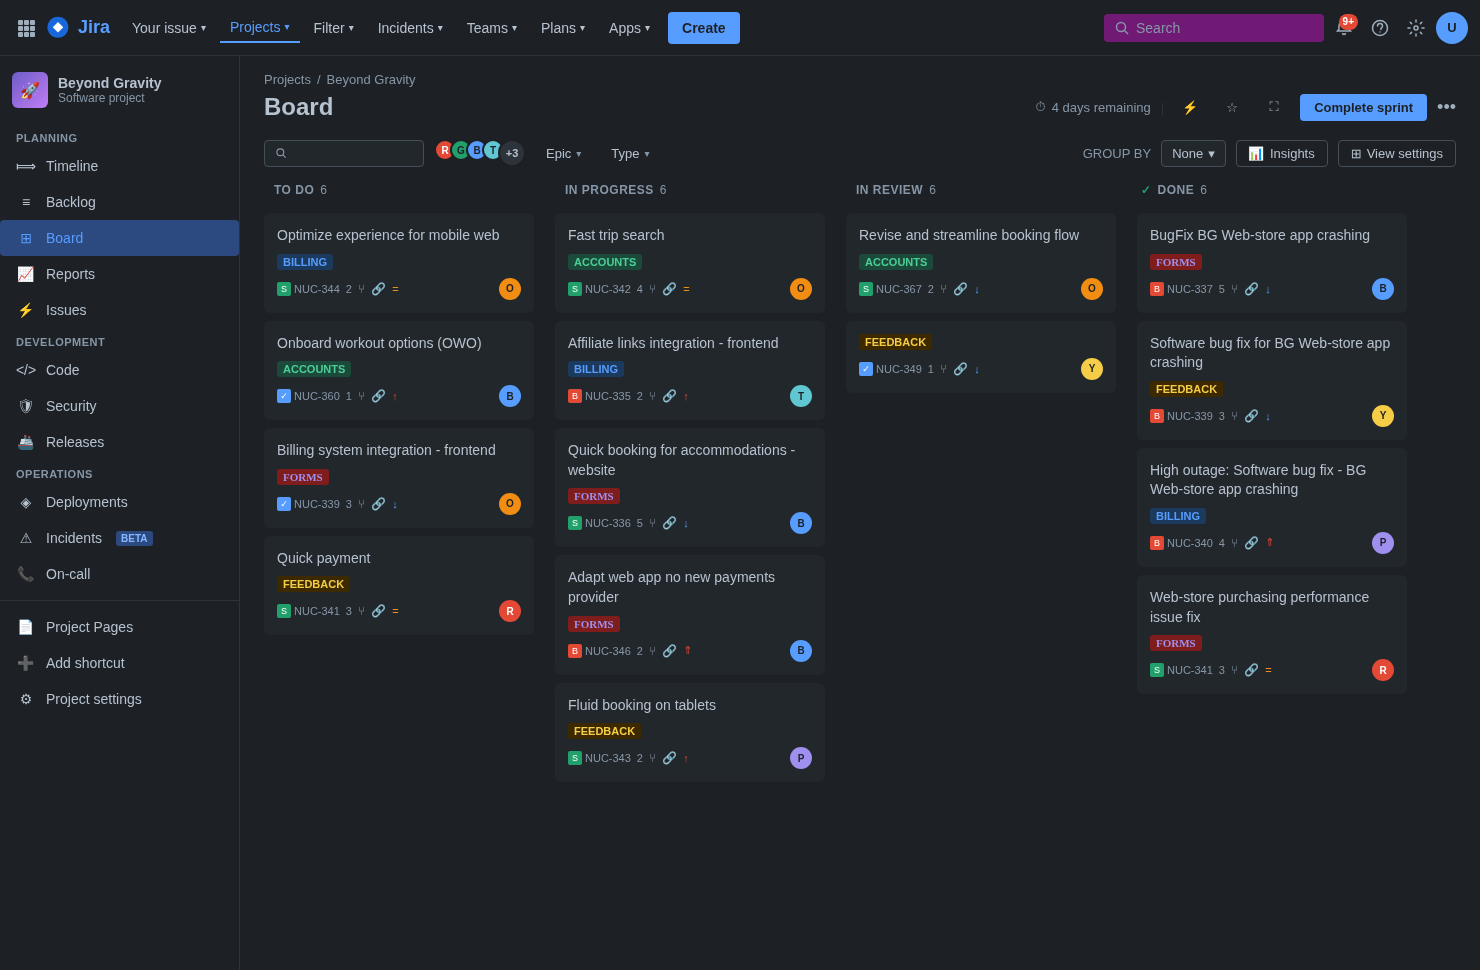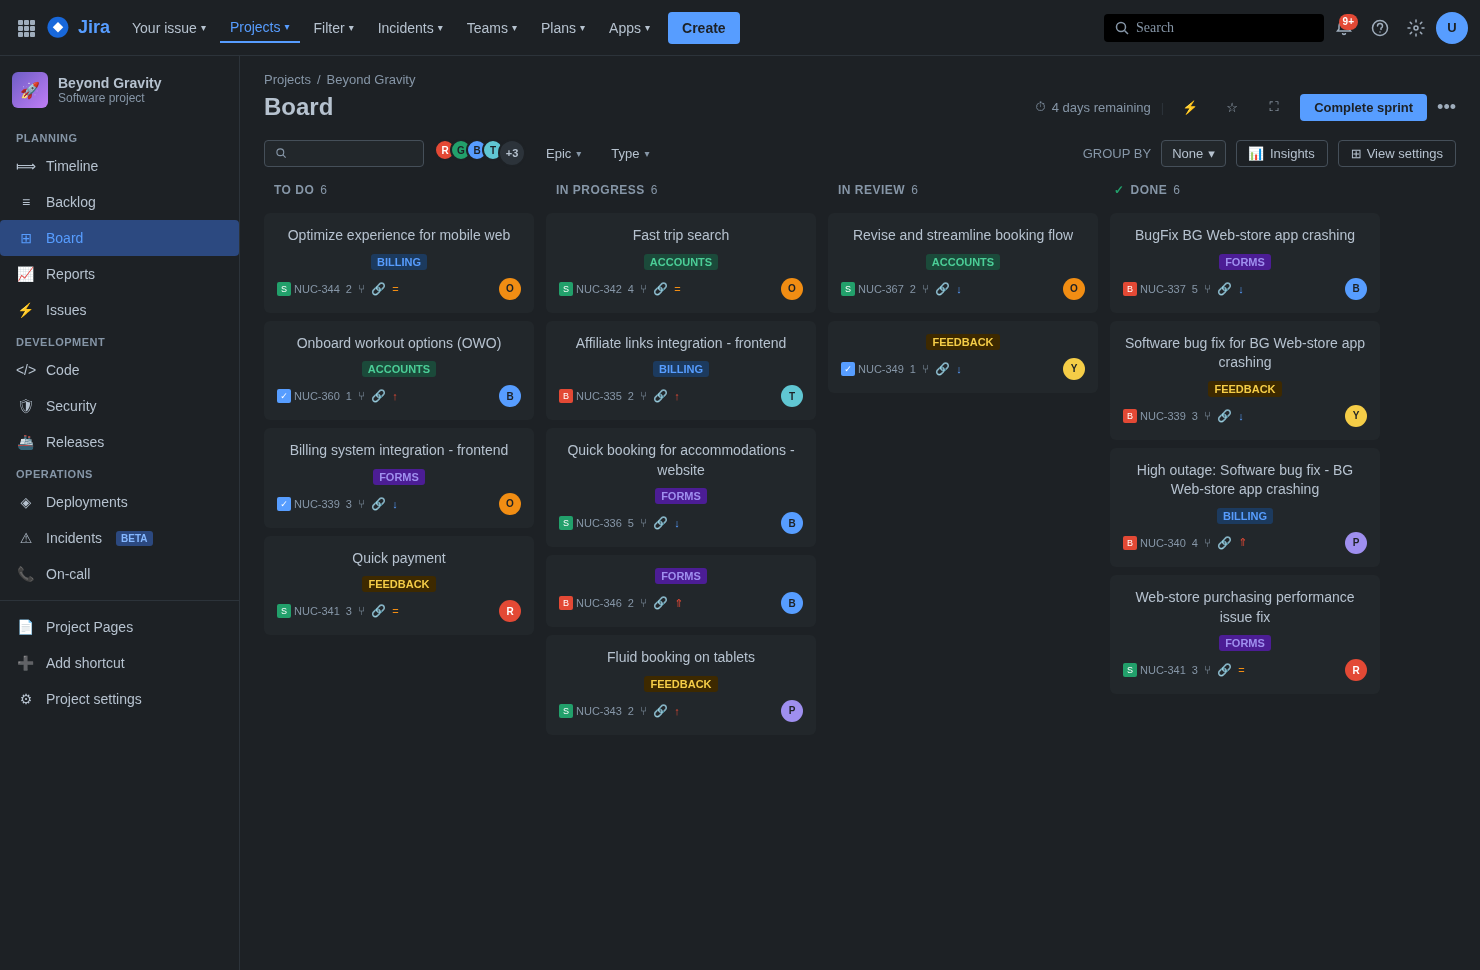--- a/index.html
+++ b/index.html
@@ -8,21 +8,21 @@
     
     .topnav { background: #1d2125; border-bottom: 1px solid #2c333a; height: 56px; display: flex; align-items: center; padding: 0 12px; gap: 4px; flex-shrink: 0; }
     .topnav-grid { width: 28px; height: 28px; display: flex; align-items: center; justify-content: center; cursor: pointer; border-radius: 4px; color: #9fadbc; }
     .topnav-logo { display: flex; align-items: center; gap: 6px; margin-right: 8px; color: #579dff; font-weight: 700; font-size: 18px; }
     .topnav-logo svg { width: 28px; height: 28px; }
     .topnav-item { padding: 6px 10px; border-radius: 4px; cursor: pointer; color: #b6c2cf; font-size: 14px; display: flex; align-items: center; gap: 4px; white-space: nowrap; }
     .topnav-item.active { color: #579dff; }
     .topnav-item .chevron { font-size: 10px; }
     .topnav-create { background: #579dff; color: #1d2125; border: none; border-radius: 4px; padding: 8px 14px; font-weight: 600; font-size: 14px; cursor: pointer; margin-left: 4px; }
     .topnav-spacer { flex: 1; }
-    .topnav-search { display: flex; align-items: center; background: #000000; border-radius: 4px; padding: 6px 10px; gap: 6px; width: 220px; color: #8696a7; font-size: 14px; cursor: text; font-family: Liberation Serif, serif; }
+    .topnav-search { display: flex; align-items: center; background: #701a75; border-radius: 4px; padding: 6px 10px; gap: 6px; width: 220px; color: #8696a7; font-size: 14px; cursor: text; }
     .topnav-search svg { width: 16px; height: 16px; }
     .topnav-icons { display: flex; align-items: center; gap: 4px; }
     .topnav-icon-btn { width: 32px; height: 32px; border-radius: 50%; display: flex; align-items: center; justify-content: center; cursor: pointer; color: #9fadbc; position: relative; }
     .notif-badge { position: absolute; top: 2px; right: 2px; background: #e34935; color: white; font-size: 10px; font-weight: 700; border-radius: 8px; padding: 1px 4px; min-width: 16px; text-align: center; line-height: 14px; }
     .avatar-circle { width: 32px; height: 32px; border-radius: 50%; background: #579dff; display: flex; align-items: center; justify-content: center; font-weight: 600; color: #1d2125; font-size: 13px; cursor: pointer; }
 
     
     .main-layout { display: flex; flex: 1; overflow: hidden; }
 
     
@@ -64,31 +64,31 @@
     .more-members { width: 28px; height: 28px; border-radius: 50%; background: #2c333a; color: #b6c2cf; font-size: 11px; font-weight: 600; display: flex; align-items: center; justify-content: center; border: 2px solid #1d2125; margin-left: -6px; cursor: pointer; }
     .filter-btn { display: flex; align-items: center; gap: 5px; padding: 5px 10px; border-radius: 4px; cursor: pointer; color: #b6c2cf; font-size: 13px; }
     .filter-btn .chevron { font-size: 10px; color: #8696a7; }
     .filters-spacer { flex: 1; }
     .group-by-label { color: #8696a7; font-size: 13px; }
     .group-by-select { display: flex; align-items: center; gap: 5px; padding: 5px 10px; background: #22272b; border: 1px solid #454f59; border-radius: 4px; cursor: pointer; color: #b6c2cf; font-size: 13px; }
     .insights-btn { display: flex; align-items: center; gap: 5px; padding: 5px 12px; border: 1px solid #454f59; border-radius: 4px; cursor: pointer; color: #b6c2cf; font-size: 13px; }
     .view-settings-btn { display: flex; align-items: center; gap: 5px; padding: 5px 12px; border: 1px solid #454f59; border-radius: 4px; cursor: pointer; color: #b6c2cf; font-size: 13px; }
 
     
-    .board-area { flex: 1; overflow-x: auto; padding: 0 24px 16px; display: flex; gap: 12px; text-align: center; }
+    .board-area { flex: 1; overflow-x: auto; padding: 0 24px 16px; display: flex; gap: 21px; }
     .board-column { width: 270px; flex-shrink: 0; display: flex; flex-direction: column; gap: 8px; }
     .column-header { display: flex; align-items: center; gap: 6px; padding: 8px 4px; font-size: 12px; font-weight: 700; text-transform: uppercase; letter-spacing: 0.5px; color: #8696a7; }
     .column-header .count { color: #8696a7; font-weight: 400; }
     .column-header .done-check { color: #22a06b; }
     .board-card { background: #22272b; border-radius: 6px; padding: 12px; cursor: pointer; border: 1px solid transparent; }
     .card-title { color: #b6c2cf; font-size: 14px; margin-bottom: 8px; line-height: 1.4; }
     .card-badge { display: inline-block; font-size: 11px; font-weight: 700; padding: 2px 6px; border-radius: 3px; margin-bottom: 8px; }
     .badge-billing { background: #1c3a5e; color: #579dff; }
     .badge-accounts { background: #1b4a3a; color: #4bce97; }
-    .badge-forms { background: #4c1d95; color: #9f8fef; }
+    .badge-forms { background: #7f1d1d; color: #9f8fef; font-family: Liberation Serif, serif; }
     .badge-feedback { background: #3d2900; color: #f5cd47; }
     .card-meta { display: flex; align-items: center; gap: 6px; font-size: 11px; color: #8696a7; }
     .card-id { font-size: 11px; color: #8696a7; display: flex; align-items: center; gap: 3px; }
     .card-id .story-icon { width: 14px; height: 14px; background: #22a06b; border-radius: 2px; display: inline-flex; align-items: center; justify-content: center; color: white; font-size: 9px; flex-shrink: 0; }
     .card-id .bug-icon { width: 14px; height: 14px; background: #e34935; border-radius: 2px; display: inline-flex; align-items: center; justify-content: center; color: white; font-size: 9px; flex-shrink: 0; }
     .card-id .task-icon { width: 14px; height: 14px; background: #579dff; border-radius: 2px; display: inline-flex; align-items: center; justify-content: center; color: white; font-size: 9px; flex-shrink: 0; }
     .meta-num { color: #8696a7; }
     .meta-icon { color: #8696a7; font-size: 12px; }
     .meta-spacer { flex: 1; }
     .card-avatar { width: 22px; height: 22px; border-radius: 50%; display: flex; align-items: center; justify-content: center; font-size: 10px; font-weight: 700; flex-shrink: 0; }
@@ -451,20 +451,21 @@
         </div>
         <span class="meta-num">5</span>
         <span class="meta-icon">⑂</span>
         <span class="meta-icon">🔗</span>
         <span style="color:#579dff">↓</span>
         <span class="meta-spacer"></span>
         <div class="card-avatar av-blue">B</div>
       </div>
     </div>
           <div class="board-card">
+      <div class="card-title">Adapt web app no new payments provider</div>
       <span class="card-badge badge-forms">FORMS</span>
       <div class="card-meta">
         <div class="card-id">
           <span class="bug-icon">B</span>
           <span>NUC-346</span>
         </div>
         <span class="meta-num">2</span>
         <span class="meta-icon">⑂</span>
         <span class="meta-icon">🔗</span>
         <span style="color:#e34935">⇑</span>

